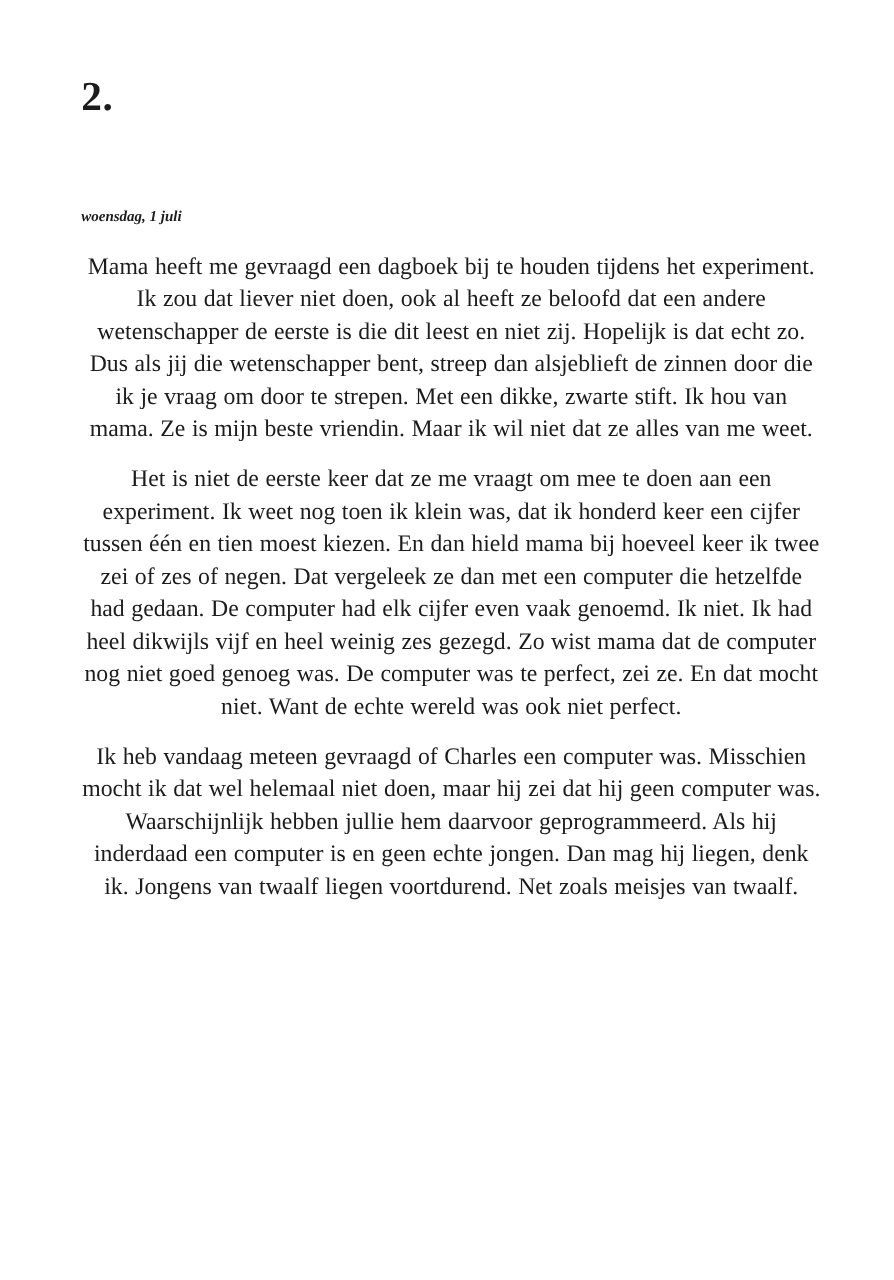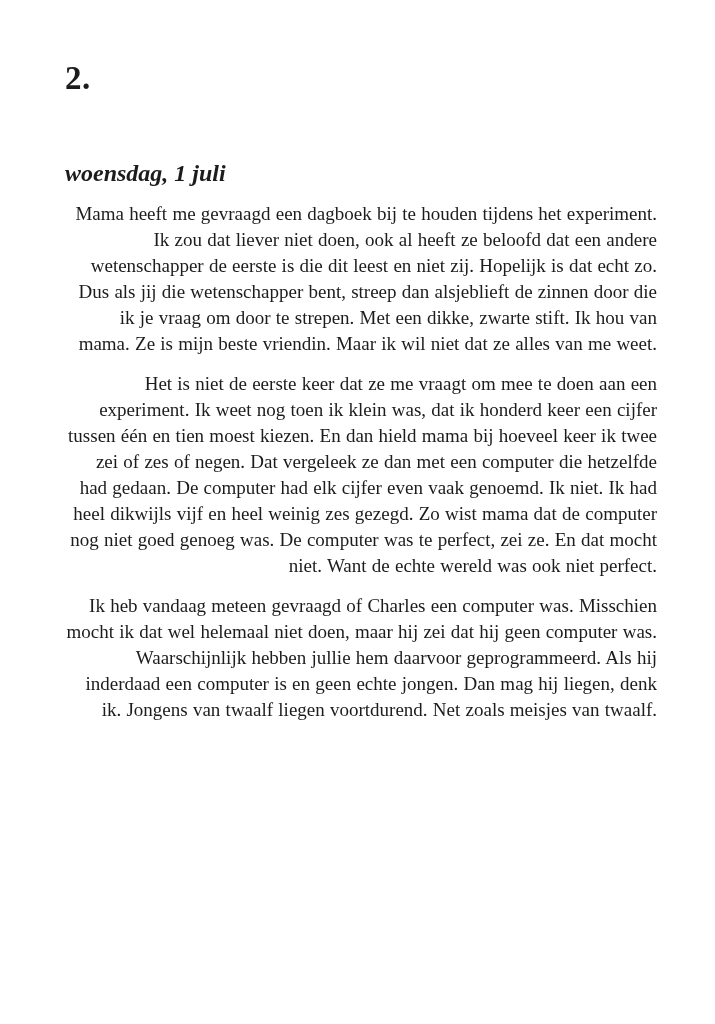--- a/index.html
+++ b/index.html
@@ -18,34 +18,34 @@
     color: #1c1c1c;
   }
   .chapter-number {
     font-size: 33px;
     font-weight: 700;
     line-height: 1;
     margin-bottom: 66px;
     letter-spacing: 0.5px;
   }
   .date-heading {
-    font-size: 24px;
+    font-size: 12px;
     font-weight: 700;
     font-style: italic;
     line-height: 24px;
     margin-bottom: 16px;
   }
   .body-text {
     width: 592px;
   }
   .body-text p {
     font-size: 19px;
     line-height: 26px;
     margin-bottom: 14px;
-    text-align: right;
+    text-align: center;
     word-spacing: 0.5px;
   }
 </style>
 </head>
 <body>
 
 <div class="page">
   <div class="chapter-number">2.</div>
 
   <div class="date-heading">woensdag, 1 juli</div>

